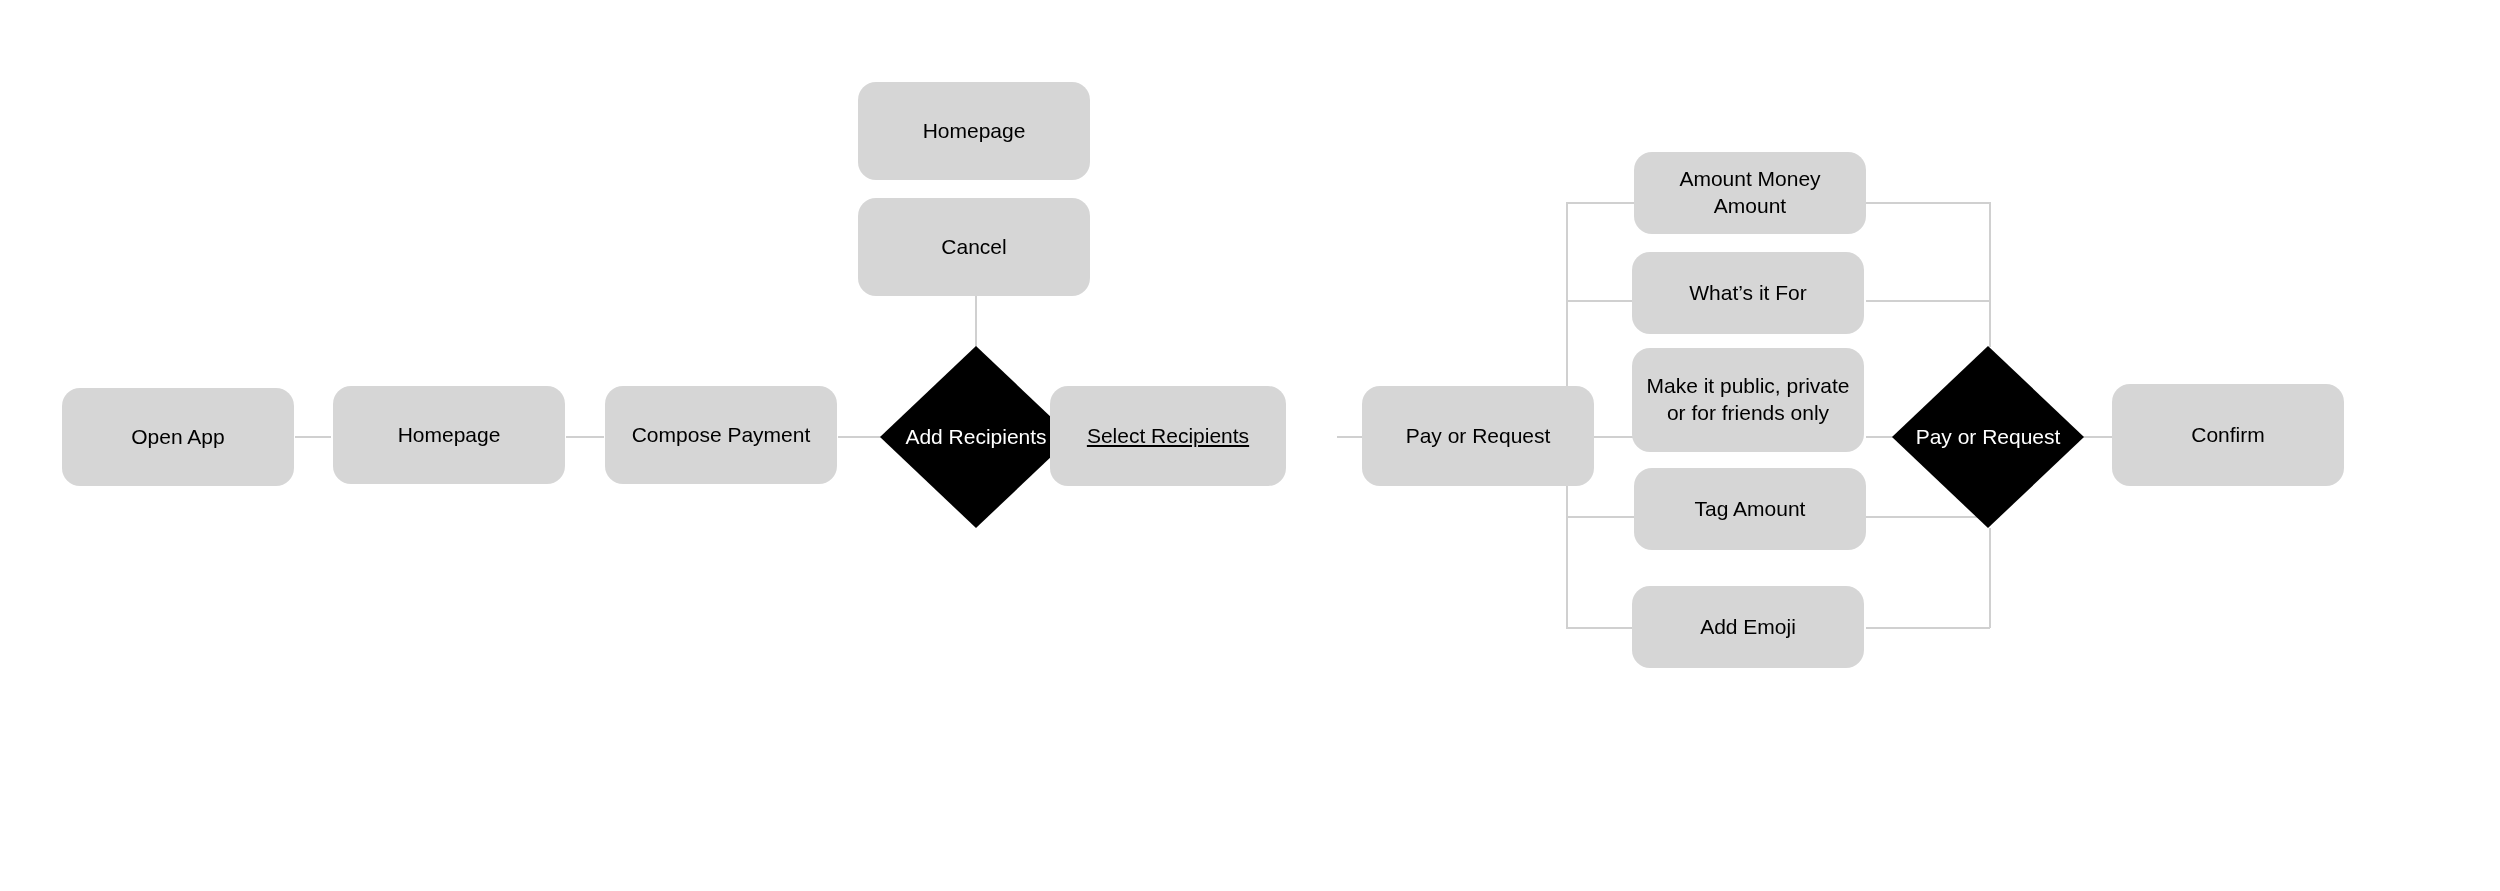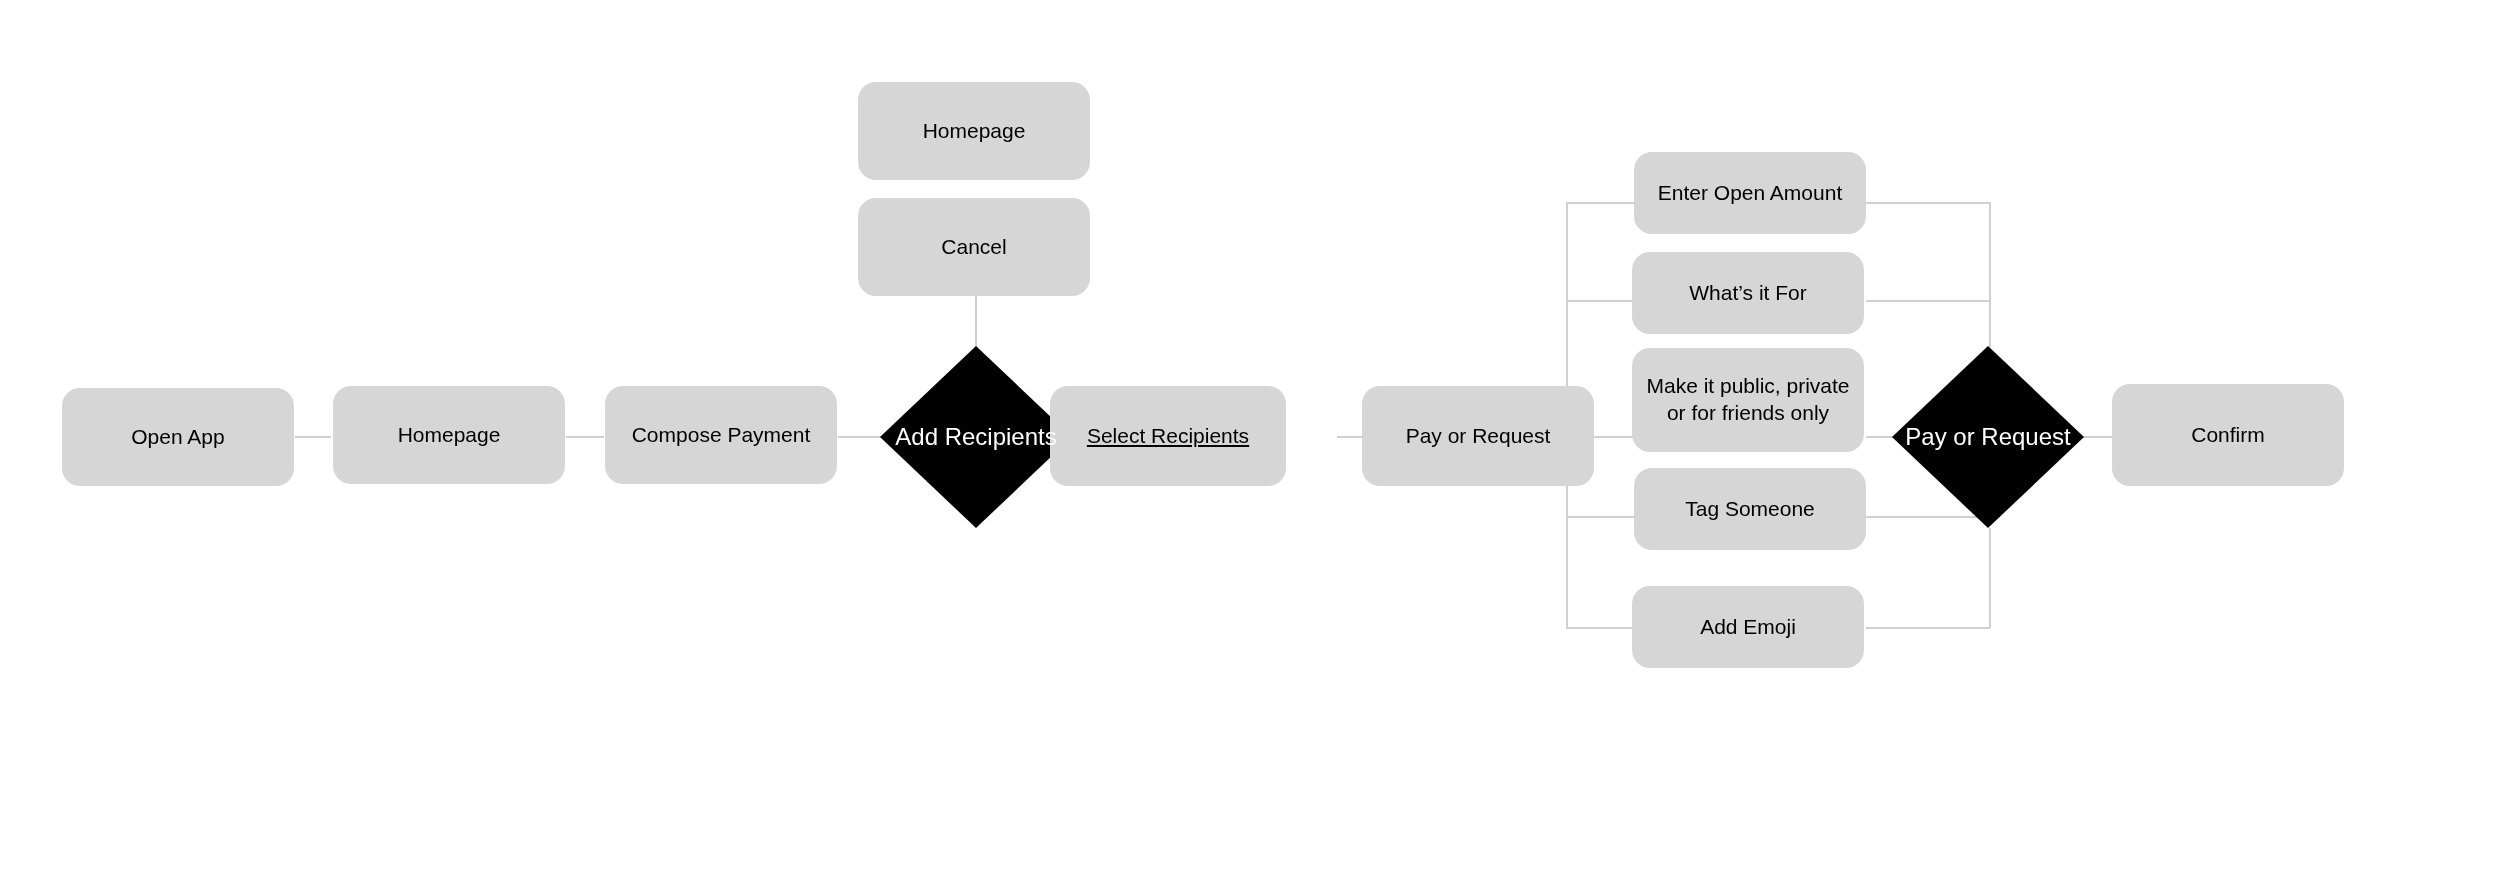--- a/index.html
+++ b/index.html
@@ -33,21 +33,21 @@
     background: #d6d6d6;
     border-radius: 18px;
     color: #000000;
     font-size: 21px;
     font-weight: 400;
     padding: 20px 12px;
   }
   .node.decision {
     background: transparent;
     color: #ffffff;
-    font-size: 24px;
+    font-size: 21px;
     font-weight: 400;
   }
   .diamond-shape {
     position: absolute;
     left: 0;
     top: 0;
     width: 100%;
     height: 100%;
     background: #000000;
     clip-path: polygon(50% 0%, 100% 50%, 50% 100%, 0% 50%);
@@ -132,33 +132,33 @@
 
   <div class="node process" style="left:1050px; top:386px; width:236px; height:100px;text-decoration:underline;">
     <span>Select Recipients</span>
   </div>
 
   <div class="node process" style="left:1362px; top:386px; width:232px; height:100px;">
     <span>Pay or Request</span>
   </div>
 
   <div class="node process" style="left:1634px; top:152px; width:232px; height:82px;">
-    <span>Enter Open Amount</span>
+    <span>Amount Money Amount</span>
   </div>
 
   <div class="node process" style="left:1632px; top:252px; width:232px; height:82px;">
     <span>What’s it For</span>
   </div>
 
   <div class="node process" style="left:1632px; top:348px; width:232px; height:104px;">
     <span>Make it public, private or for friends only</span>
   </div>
 
   <div class="node process" style="left:1634px; top:468px; width:232px; height:82px;">
-    <span>Tag Someone</span>
+    <span>Tag Amount</span>
   </div>
 
   <div class="node process" style="left:1632px; top:586px; width:232px; height:82px;">
     <span>Add Emoji</span>
   </div>
 
   <div class="node decision" style="left:1892px; top:346px; width:192px; height:182px;">
     <span class="diamond-shape"></span>
     <span class="diamond-label">Pay or Request</span>
   </div>

